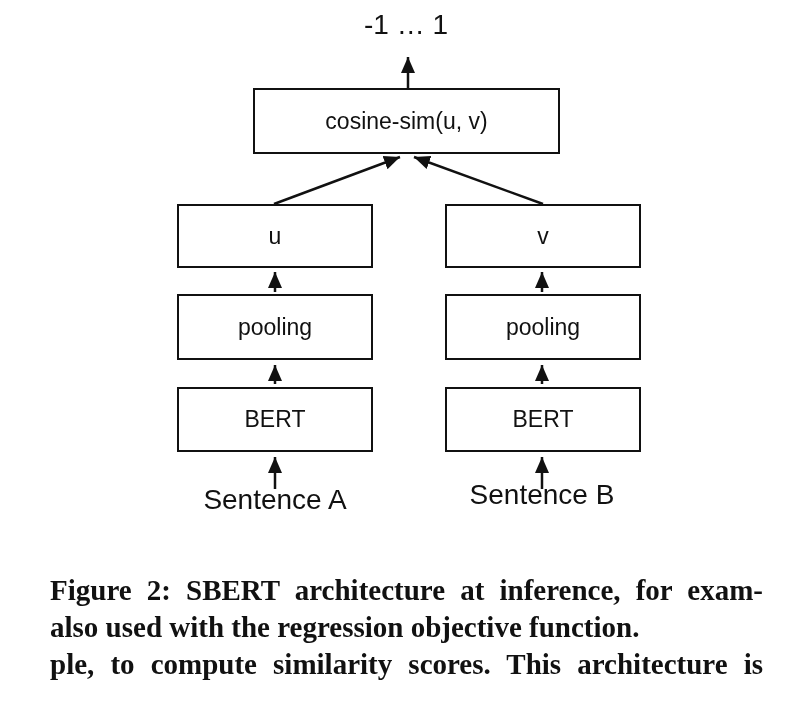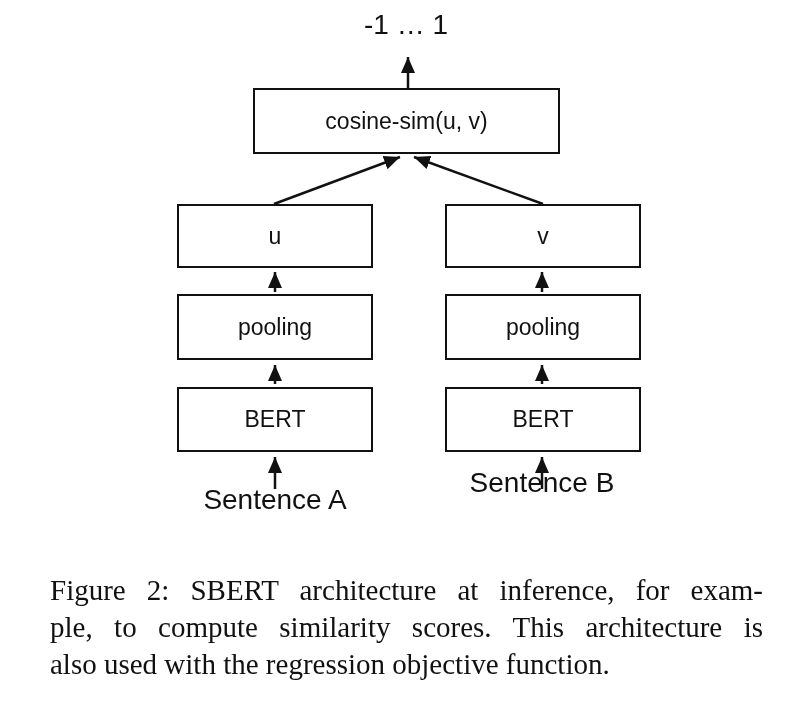--- a/index.html
+++ b/index.html
@@ -49,28 +49,29 @@
   .txt{
     position:absolute;
     text-align:center;
     font-size:28px;
     line-height:34px;
     color:var(--ink);
     white-space:nowrap;
   }
   .out-label{left:306px;top:8px;width:200px;}
   .sentence-a{left:175px;top:483px;width:200px;}
-  .sentence-b{left:442px;top:466px;width:200px;}
+  .sentence-b{left:442px;top:478px;width:200px;}
   .caption{
     position:absolute;
     left:50px;top:572px;width:713px;
     font-family:"Liberation Serif", serif;
     font-size:29px;
     line-height:37px;
     color:var(--ink);
+    font-weight:bold;
   }
   .cap-line{white-space:normal;}
   .cap-just{text-align:justify;text-align-last:justify;}
 </style>
 </head>
 <body>
 
 <div class="stage">
 
   <svg class="arrows" viewBox="0 0 800 560" xmlns="http://www.w3.org/2000/svg" aria-hidden="true">
@@ -115,17 +116,17 @@
   </div>
   <div class="box box-bert-right">
     <span>BERT</span>
   </div>
 
   <div class="txt sentence-a">Sentence A</div>
   <div class="txt sentence-b">Sentence B</div>
 
   <div class="caption">
     <div class="cap-line cap-just">Figure 2: SBERT architecture at inference, for exam-</div>
+    <div class="cap-line">also used with the regression objective function.</div>
     <div class="cap-line cap-just">ple, to compute similarity scores. This architecture is</div>
-    <div class="cap-line">also used with the regression objective function.</div>
   </div>
 
 </div>
 
 </body></html>

